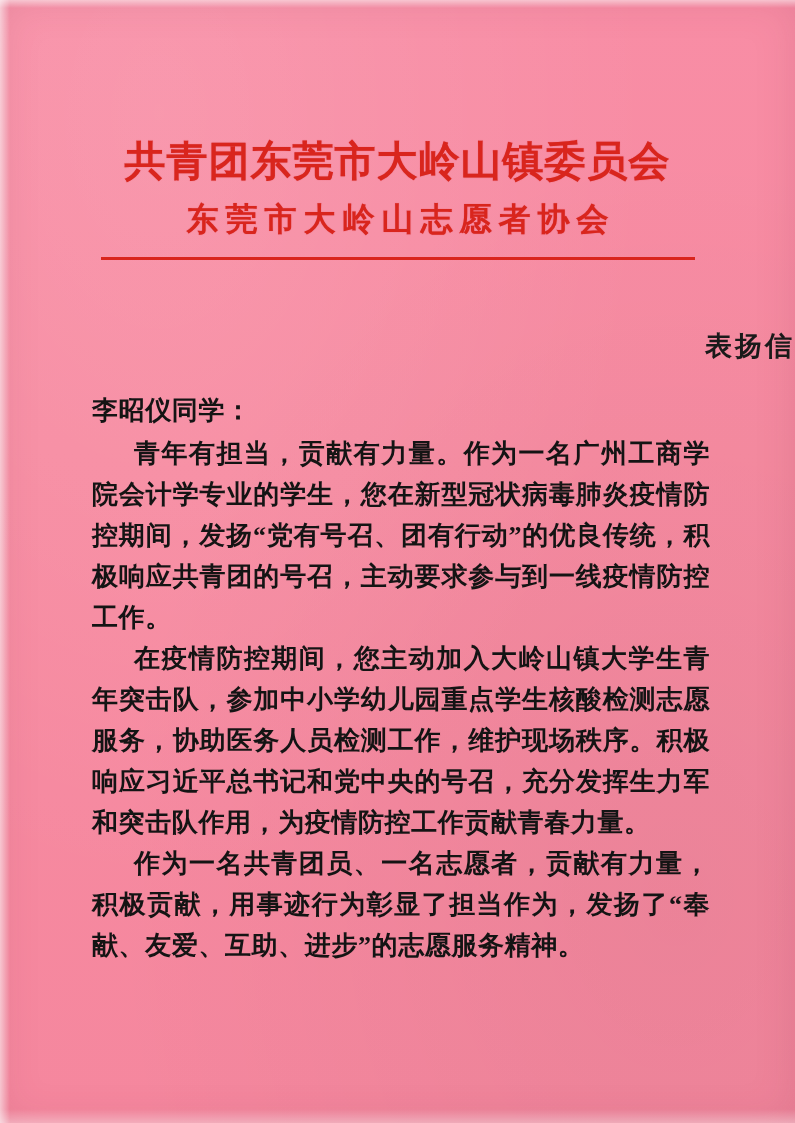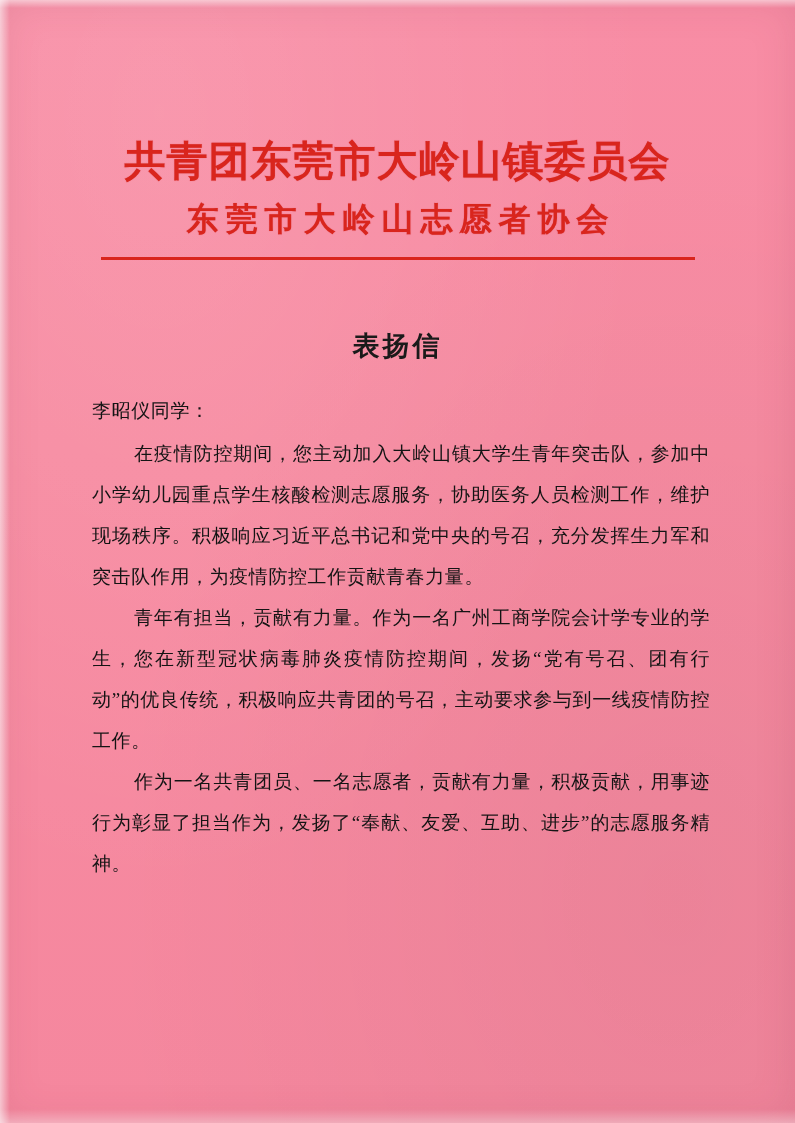--- a/index.html
+++ b/index.html
@@ -80,38 +80,39 @@
     width: 594px;
     height: 3px;
     margin: 9px auto 0 auto;
     background: #d9251d;
   }
 
   .doc-title {
     position: absolute;
     top: 328px;
     width: 100%;
-    text-align: center;
+    text-align: right;
     font-size: 27px;
     font-weight: bold;
     color: #1a1a1a;
     letter-spacing: 3px;
     font-family: "Liberation Serif", "DejaVu Serif", serif;
   }
 
   .body-block {
     position: absolute;
     top: 390px;
     left: 92px;
     width: 618px;
     color: #141414;
-    font-size: 19px;
+    font-size: 26px;
     line-height: 41px;
     font-family: "Liberation Serif", "DejaVu Serif", serif;
     letter-spacing: 0.6px;
+    font-weight: bold;
   }
   .salutation {
     margin: 0 0 2px 0;
   }
   .para {
     margin: 0;
     text-indent: 42px;
     text-align: justify;
     text-justify: inter-ideograph;
   }
@@ -127,17 +128,17 @@
   <div class="letterhead">
     <div class="letterhead-line">共青团东莞市大岭山镇委员会</div>
     <div class="letterhead-line second">东莞市大岭山志愿者协会</div>
     <div class="letterhead-rule"></div>
   </div>
 
   <div class="doc-title">表扬信</div>
 
   <div class="body-block">
     <p class="salutation">李昭仪同学：</p>
+    <p class="para">青年有担当，贡献有力量。作为一名广州工商学院会计学专业的学生，您在新型冠状病毒肺炎疫情防控期间，发扬“党有号召、团有行动”的优良传统，积极响应共青团的号召，主动要求参与到一线疫情防控工作。</p>
     <p class="para">在疫情防控期间，您主动加入大岭山镇大学生青年突击队，参加中小学幼儿园重点学生核酸检测志愿服务，协助医务人员检测工作，维护现场秩序。积极响应习近平总书记和党中央的号召，充分发挥生力军和突击队作用，为疫情防控工作贡献青春力量。</p>
-    <p class="para">青年有担当，贡献有力量。作为一名广州工商学院会计学专业的学生，您在新型冠状病毒肺炎疫情防控期间，发扬“党有号召、团有行动”的优良传统，积极响应共青团的号召，主动要求参与到一线疫情防控工作。</p>
     <p class="para">作为一名共青团员、一名志愿者，贡献有力量，积极贡献，用事迹行为彰显了担当作为，发扬了“奉献、友爱、互助、进步”的志愿服务精神。</p>
   </div>
 </div>
 
 </body></html>

